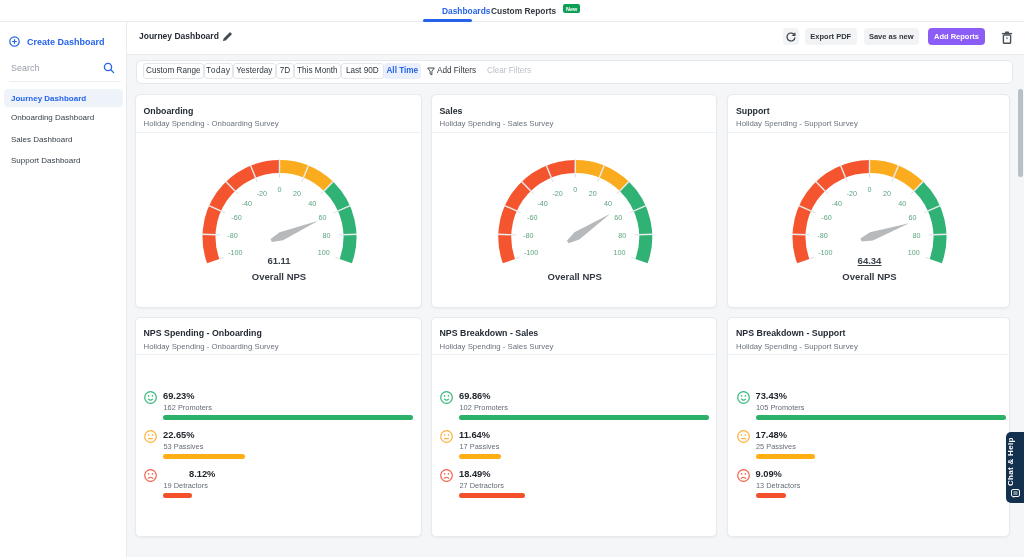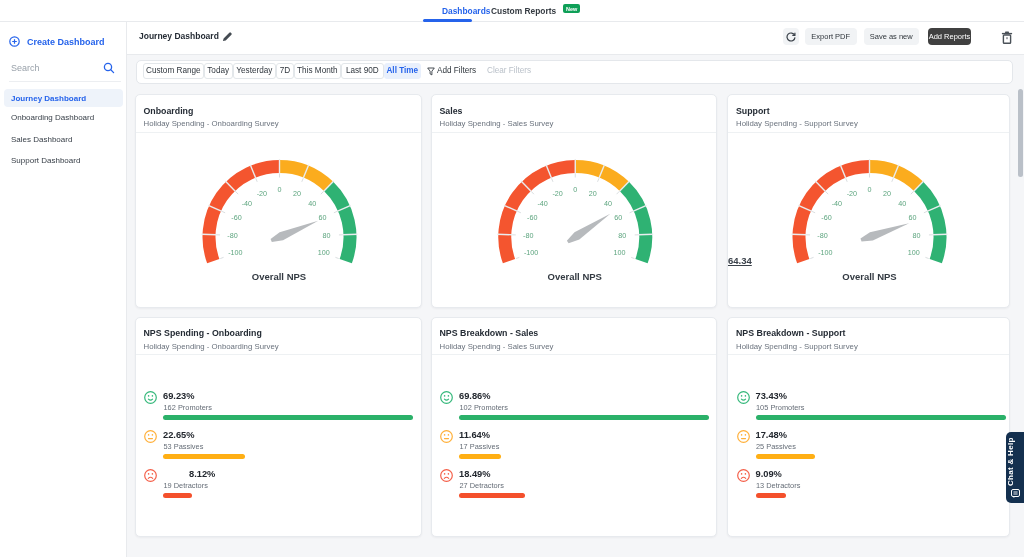--- a/index.html
+++ b/index.html
@@ -3,21 +3,21 @@
 * { margin:0; padding:0; box-sizing:border-box; }
 html,body { width:1024px; height:557px; overflow:hidden; font-family:"Liberation Sans", sans-serif; background:#F5F6F8; }
 .abs { position:absolute; }
 .topbar { position:absolute; left:0; top:0; width:1024px; height:22px; background:#fff; border-bottom:1px solid #E8EAED; }
 .tab1 { position:absolute; left:423px; top:5.5px; font-size:8.4px; font-weight:bold; color:#2563EB;margin-left:19px; }
 .tabline { position:absolute; left:423px; top:19px; width:49px; height:2.5px; background:#2563EB; border-radius:2px; }
 .tab2 { position:absolute; left:491px; top:5.5px; font-size:8.4px; font-weight:bold; color:#343A41; }
 .newbadge { position:absolute; left:563px; top:4.3px; background:#0E9F57; color:#fff; font-size:5.5px; font-weight:bold; padding:1.5px 3px; border-radius:2px; }
 .header { position:absolute; left:127px; top:22px; width:897px; height:33px; background:#fff; border-bottom:1px solid #E8EAED; }
 .htitle { position:absolute; left:139px; top:31px; font-size:8.5px; font-weight:bold; color:#252C35; }
-.btn { position:absolute; top:28px; height:17px; border-radius:4px; background:#F1F3F5; color:#2F353B; font-size:7.5px; font-weight:normal; display:flex; align-items:center; justify-content:center; }
+.btn { position:absolute; top:28px; height:17px; border-radius:4px; background:#F1F3F5; color:#2F353B; font-size:7.5px; font-weight:bold; display:flex; align-items:center; justify-content:center; }
 .sidebar { position:absolute; left:0; top:22px; width:127px; height:535px; background:#fff; border-right:1px solid #E8EAED; }
 .content { position:absolute; left:127px; top:55px; width:897px; height:502px; background:#F5F6F8; }
 .fbar { position:absolute; left:135.5px; top:60px; width:877px; height:24px; background:#fff; border:1px solid #E4E7EB; border-radius:5px; }
 .fbtn { position:absolute; top:63px; height:15.5px; border:1px solid #E3E7EA; border-radius:3px; background:#fff; color:#30373E; font-size:8.2px; display:flex; align-items:center; justify-content:center; }
 .card { position:absolute; background:#fff; border:1px solid #E7EAEE; border-radius:5px; box-shadow:0 1px 2px rgba(30,40,60,0.05); }
 .ctitle { position:absolute; left:8px; top:10.5px; font-size:8.8px; font-weight:bold; color:#252C35; }
 .csub { position:absolute; left:8px; top:24px; font-size:7.8px; color:#6A727D; }
 .cdivider { position:absolute; left:0; right:0; height:1px; background:#EEF1F3; }
 </style></head><body>
 
@@ -32,21 +32,21 @@
     <path d="M0.9 10.1 L1.6 7.4 L7.3 1.7 Q8.1 0.9 8.9 1.7 L9.4 2.2 Q10.2 3.0 9.4 3.8 L3.7 9.5 Z" fill="#444B52"></path>
   </svg>
 <div class="btn" style="left:783px;width:15.5px;">
     <svg width="10" height="10" viewBox="0 0 10 10">
       <path d="M8.6 3.2 A4 4 0 1 0 9 5.4" fill="none" stroke="#3A4149" stroke-width="1.2"></path>
       <path d="M8.9 0.8 L8.9 3.4 L6.3 3.4" fill="none" stroke="#3A4149" stroke-width="1.2"></path>
     </svg>
   </div>
 <div class="btn" style="left:804.5px;width:52.5px;">Export PDF</div>
 <div class="btn" style="left:863.5px;width:55.5px;">Save as new</div>
-<div class="btn" style="left:928px;width:43px;background:#404040;color:#fff;">Add Reports</div>
+<div class="btn" style="left:928px;width:57px;background:#8b5cf6;color:#fff;">Add Reports</div>
 <svg class="abs" style="left:1000.5px;top:29.5px" width="12" height="14" viewBox="0 0 12 14">
     <path d="M0.9 3.6 H11.1" stroke="#4A5158" stroke-width="1.4"></path>
     <path d="M3.6 3.4 L4.4 1.5 H7.6 L8.4 3.4 Z" fill="#4A5158"></path>
     <rect x="2.4" y="5" width="7.2" height="8.2" rx="0.8" fill="none" stroke="#4A5158" stroke-width="1.4"></rect>
     <path d="M6 7.2 V9.2" stroke="#4A5158" stroke-width="1"></path>
   </svg>
 <div class="sidebar"></div>
 <svg class="abs" style="left:9px;top:36px" width="11" height="11" viewBox="0 0 11 11">
     <circle cx="5.5" cy="5.5" r="4.7" fill="none" stroke="#2563EB" stroke-width="1.2"></circle>
     <path d="M5.5 3.2 V7.8 M3.2 5.5 H7.8" stroke="#2563EB" stroke-width="1.2"></path>
@@ -59,21 +59,21 @@
   </svg>
 <div class="abs" style="left:9px;top:81px;width:112px;height:1px;background:#ECEEF1;"></div>
 <div class="abs" style="left:3.5px;top:89px;width:119px;height:17.5px;background:#EEF3FA;border-radius:4px;"></div>
 <div class="abs" style="left:11px;top:93.5px;font-size:8px;font-weight:bold;color:#2563EB;">Journey Dashboard</div>
 <div class="abs" style="left:11px;top:113px;font-size:8px;color:#394049;">Onboarding Dashboard</div>
 <div class="abs" style="left:11px;top:134.5px;font-size:8px;color:#394049;">Sales Dashboard</div>
 <div class="abs" style="left:11px;top:156px;font-size:8px;color:#394049;">Support Dashboard</div>
 <div class="content"></div>
 <div class="fbar"></div>
 <div class="fbtn" style="left:143px;width:60.7px;">Custom Range</div>
-<div class="fbtn" style="left:203.7px;width:29.0px;">Today</div>
+<div class="fbtn" style="left:203.7px;width:29.0px;font-family:Liberation Mono, monospace;">Today</div>
 <div class="fbtn" style="left:232.7px;width:43.45px;">Yesterday</div>
 <div class="fbtn" style="left:276.15px;width:17.6px;">7D</div>
 <div class="fbtn" style="left:293.75px;width:47.2px;">This Month</div>
 <div class="fbtn" style="left:340.95px;width:42.7px;">Last 90D</div>
 <div class="fbtn" style="left:383.65px;width:37.35px;background:#E9F0FC;border-color:#E9F0FC;color:#2563EB;font-weight:bold;">All Time</div>
 <svg class="abs" style="left:427px;top:66.5px" width="8" height="9" viewBox="0 0 8 9">
     <path d="M0.7 1 H7.3 L4.9 4.2 V7.9 L3.1 6.9 V4.2 Z" fill="none" stroke="#333A42" stroke-width="0.9"></path>
   </svg>
 <div class="abs" style="left:437px;top:66px;font-size:8.2px;color:#2F363D;">Add Filters</div>
 <div class="abs" style="left:487px;top:66px;font-size:8.2px;color:#BAC1C9;">Clear Filters</div>
@@ -111,20 +111,21 @@
       <text x="110.85" y="73.59" text-anchor="middle" font-size="7.2" fill="#5CA47E" font-family="Liberation Sans, sans-serif">-40</text>
       <text x="125.89" y="63.82" text-anchor="middle" font-size="7.2" fill="#5CA47E" font-family="Liberation Sans, sans-serif">-20</text>
       <text x="143.50" y="60.40" text-anchor="middle" font-size="7.2" fill="#5CA47E" font-family="Liberation Sans, sans-serif">0</text>
       <text x="161.11" y="63.82" text-anchor="middle" font-size="7.2" fill="#5CA47E" font-family="Liberation Sans, sans-serif">20</text>
       <text x="176.15" y="73.59" text-anchor="middle" font-size="7.2" fill="#5CA47E" font-family="Liberation Sans, sans-serif">40</text>
       <text x="186.44" y="88.28" text-anchor="middle" font-size="7.2" fill="#5CA47E" font-family="Liberation Sans, sans-serif">60</text>
       <text x="190.47" y="105.76" text-anchor="middle" font-size="7.2" fill="#5CA47E" font-family="Liberation Sans, sans-serif">80</text>
       <text x="187.67" y="123.47" text-anchor="middle" font-size="7.2" fill="#5CA47E" font-family="Liberation Sans, sans-serif">100</text>
       <polygon points="182.22,88.74 147.05,108.28 135.82,109.96 134.58,107.01 143.64,100.17" fill="#b7babd"></polygon>
     </svg>
+<div class="abs" style="left:0;top:160px;width:287px;text-align:center;font-size:9.5px;font-weight:bold;color:#3A414A;">61.11</div>
 <div class="abs" style="left:0;top:175.5px;width:287px;text-align:center;font-size:9.5px;font-weight:bold;color:#333A42;">Overall NPS</div>
 </div>
 <div class="card" style="left:430.5px;top:94px;width:286.5px;height:213.5px;">
 <div class="ctitle">Sales</div>
 <div class="csub">Holiday Spending - Sales Survey</div>
 <div class="cdivider" style="top:37px;"></div>
 <svg width="286.5" height="176" viewBox="0 0 286.5 176" style="position:absolute;left:0;top:37px">
       <path d="M 77.00,129.11 A 70.5 70.5 0 0 1 143.25,34.50" stroke="#F4552F" stroke-width="13" fill="none"></path>
       <path d="M 143.25,34.50 A 70.5 70.5 0 0 1 192.22,54.29" stroke="#FBAC1E" stroke-width="13" fill="none"></path>
       <path d="M 192.22,54.29 A 70.5 70.5 0 0 1 209.50,129.11" stroke="#2FB273" stroke-width="13" fill="none"></path>
@@ -197,21 +198,21 @@
       <text x="108.85" y="73.59" text-anchor="middle" font-size="7.2" fill="#5CA47E" font-family="Liberation Sans, sans-serif">-40</text>
       <text x="123.89" y="63.82" text-anchor="middle" font-size="7.2" fill="#5CA47E" font-family="Liberation Sans, sans-serif">-20</text>
       <text x="141.50" y="60.40" text-anchor="middle" font-size="7.2" fill="#5CA47E" font-family="Liberation Sans, sans-serif">0</text>
       <text x="159.11" y="63.82" text-anchor="middle" font-size="7.2" fill="#5CA47E" font-family="Liberation Sans, sans-serif">20</text>
       <text x="174.15" y="73.59" text-anchor="middle" font-size="7.2" fill="#5CA47E" font-family="Liberation Sans, sans-serif">40</text>
       <text x="184.44" y="88.28" text-anchor="middle" font-size="7.2" fill="#5CA47E" font-family="Liberation Sans, sans-serif">60</text>
       <text x="188.47" y="105.76" text-anchor="middle" font-size="7.2" fill="#5CA47E" font-family="Liberation Sans, sans-serif">80</text>
       <text x="185.67" y="123.47" text-anchor="middle" font-size="7.2" fill="#5CA47E" font-family="Liberation Sans, sans-serif">100</text>
       <polygon points="181.16,91.17 144.84,108.50 133.53,109.47 132.48,106.45 141.94,100.19" fill="#b7babd"></polygon>
     </svg>
-<div class="abs" style="left:0;top:160px;width:283px;font-size:9.5px;font-weight:bold;color:#3A414A;text-decoration:underline;">64.34</div>
+<div class="abs" style="left:0;top:160px;width:283px;text-align:center;font-size:9.5px;font-weight:bold;color:#3A414A;text-decoration:underline;">64.34</div>
 <div class="abs" style="left:0;top:175.5px;width:283px;text-align:center;font-size:9.5px;font-weight:bold;color:#333A42;">Overall NPS</div>
 </div>
 <div class="card" style="left:134.5px;top:316.5px;width:287px;height:220.5px;">
 <div class="ctitle">NPS Spending - Onboarding</div>
 <div class="csub">Holiday Spending - Onboarding Survey</div>
 <div class="cdivider" style="top:36.5px;"></div>
 <div class="abs" style="left:8.5px;top:72.5px;"><svg width="13" height="13" viewBox="0 0 13 13">
         <circle cx="6.5" cy="6.5" r="5.8" stroke="#35B87B" stroke-width="1.2" fill="none"></circle>
         <circle cx="4.6" cy="4.9" r="0.8" fill="#35B87B"></circle>
         <circle cx="8.4" cy="4.9" r="0.8" fill="#35B87B"></circle>

